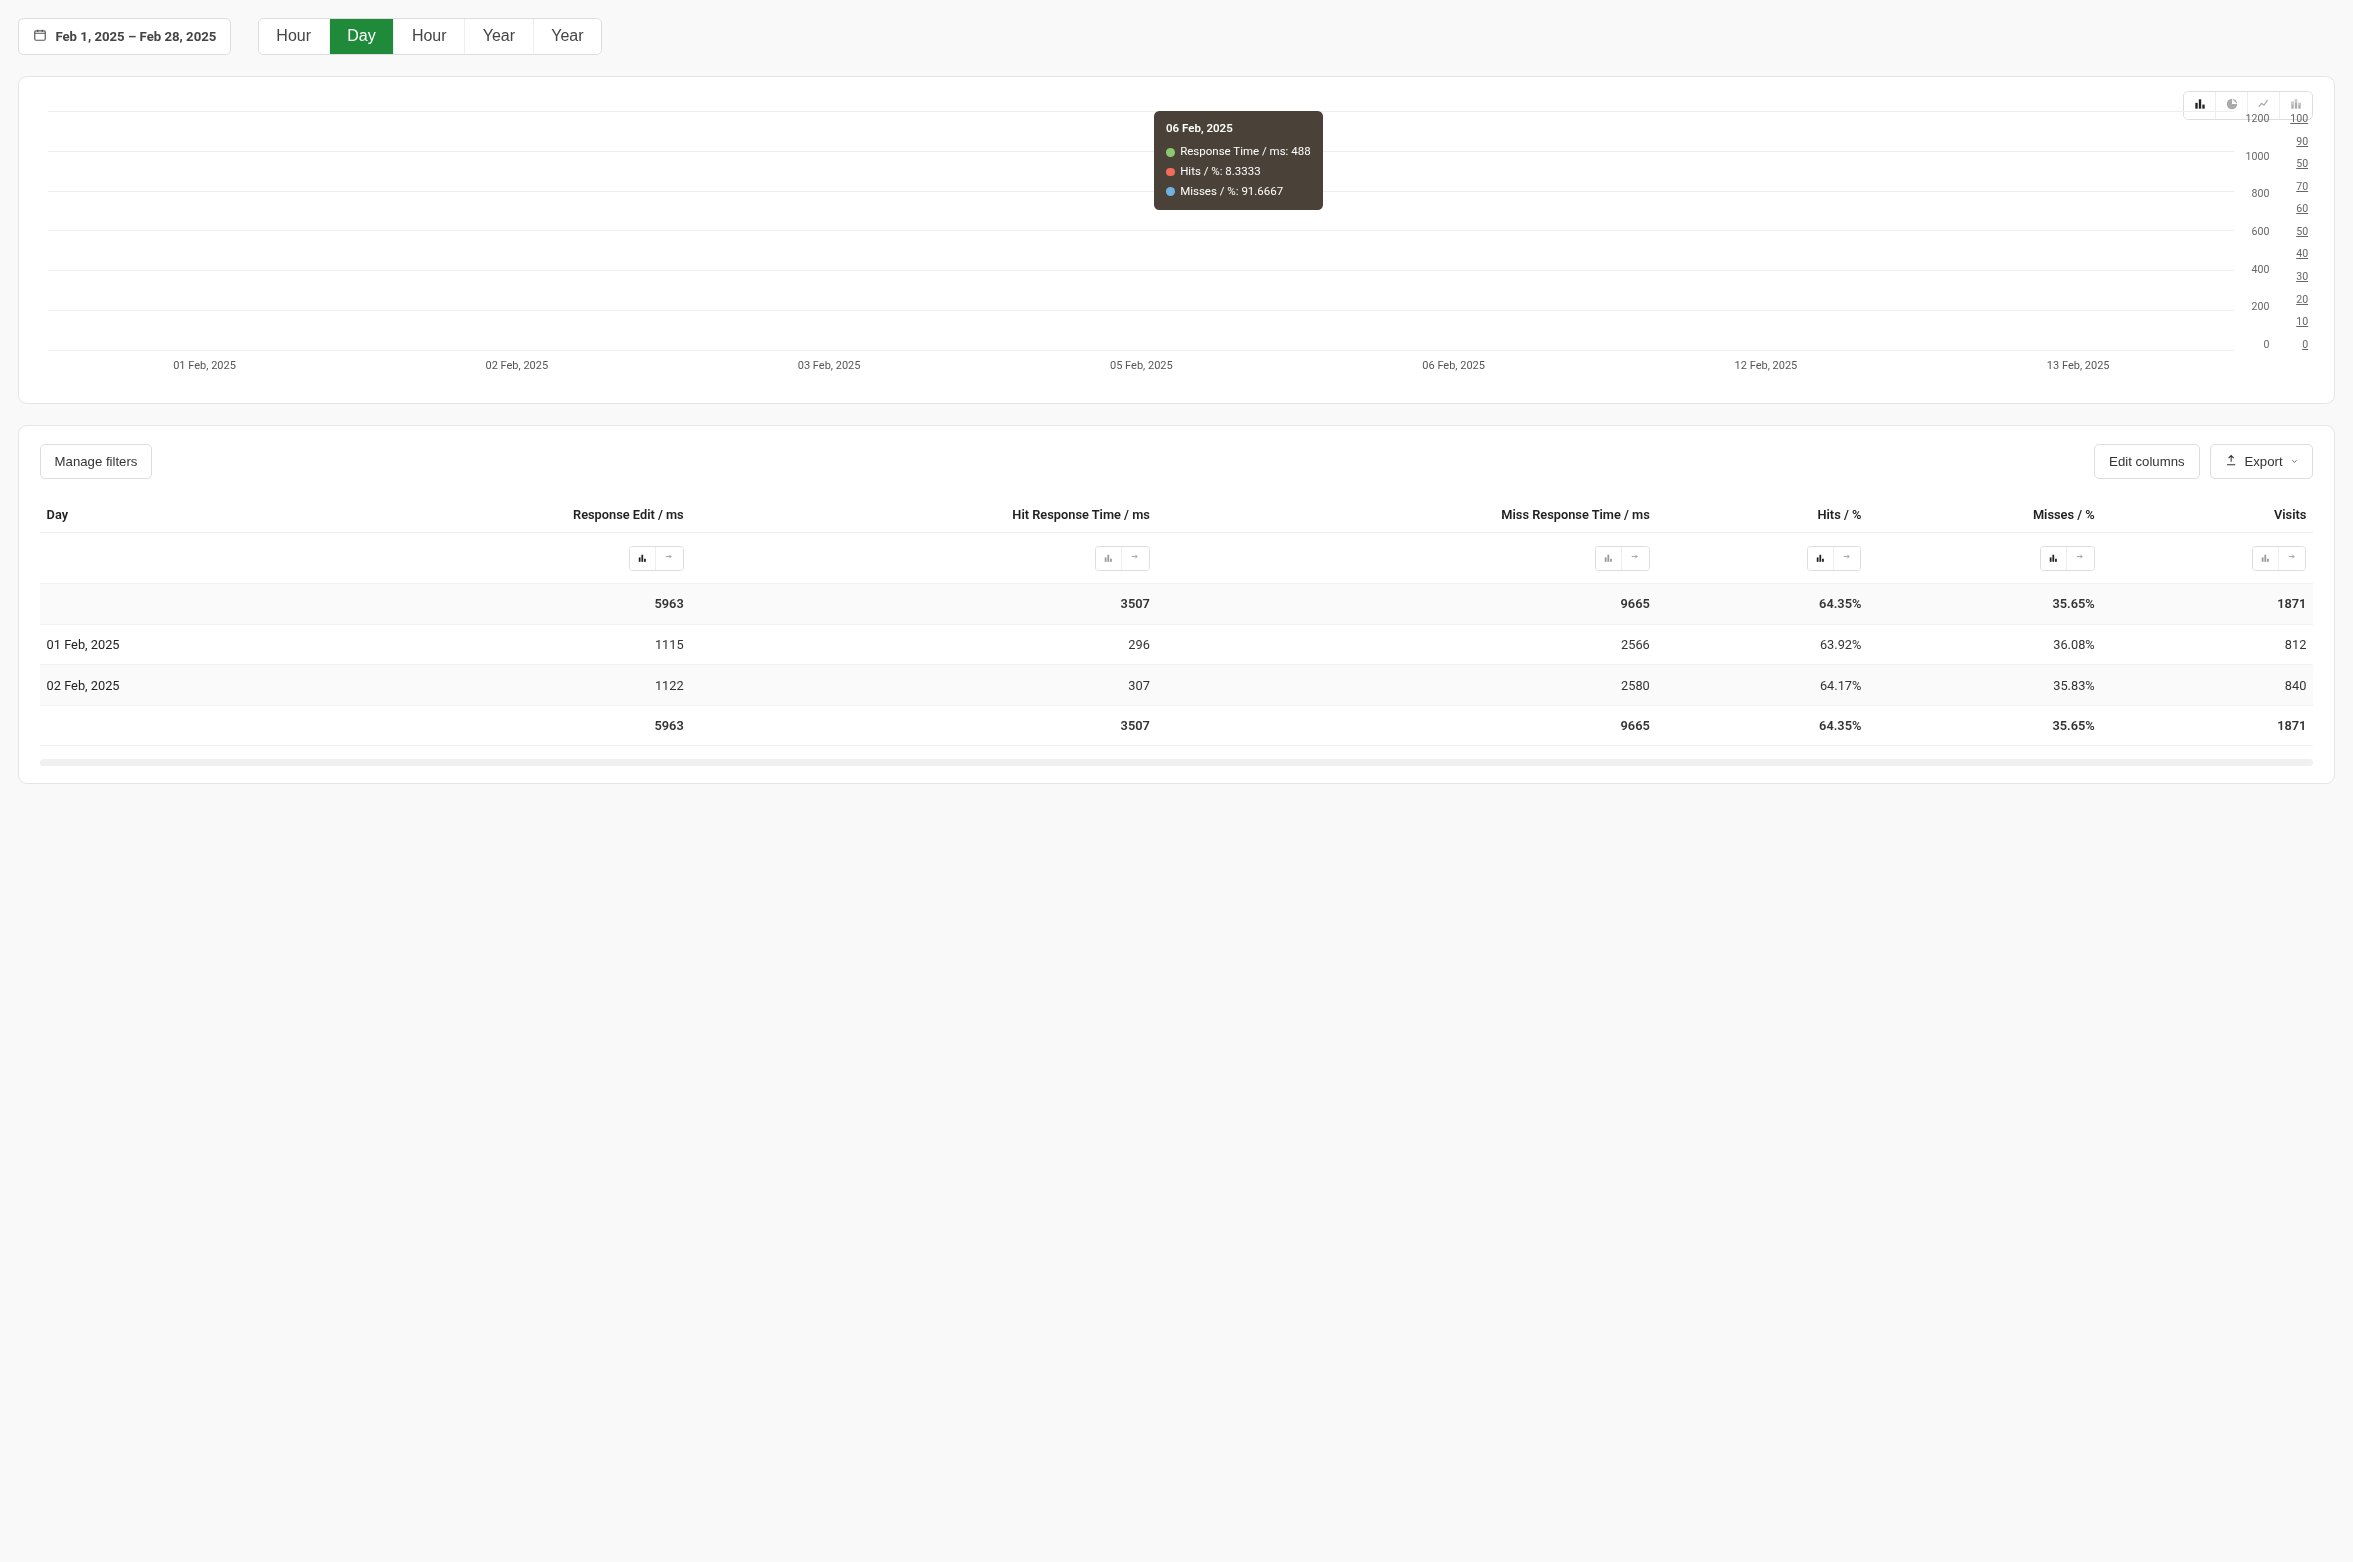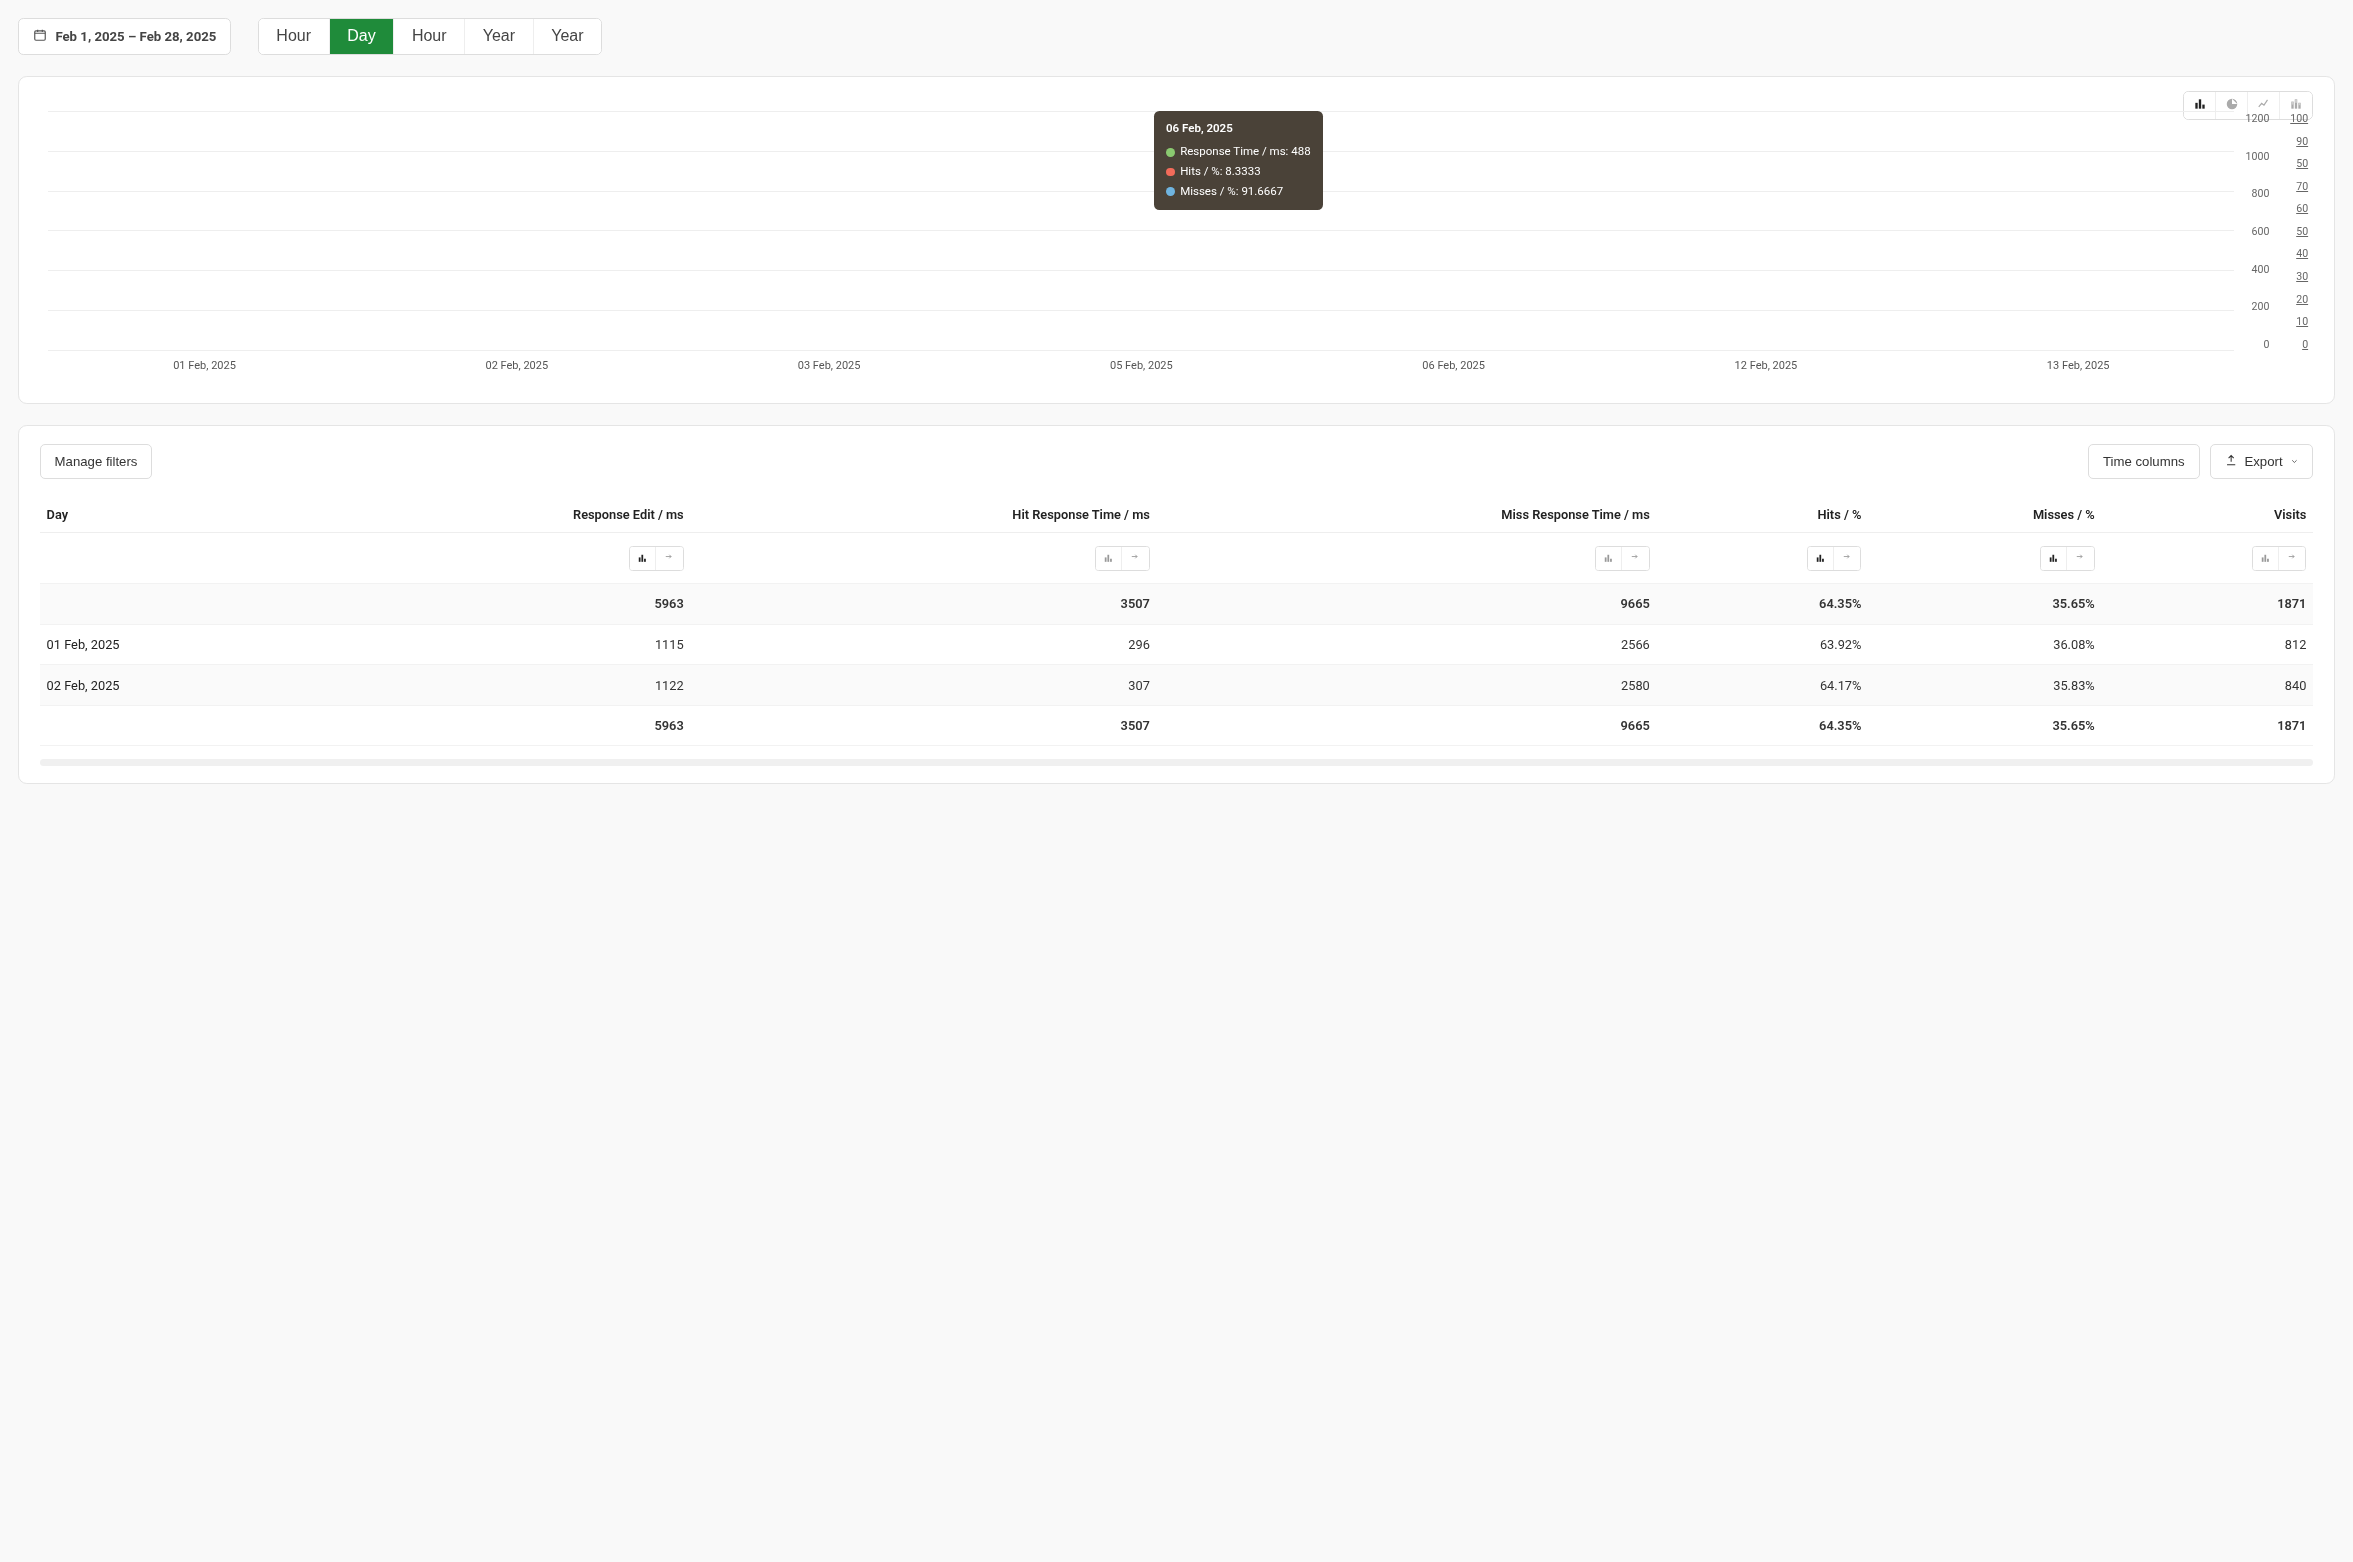--- a/index.html
+++ b/index.html
@@ -388,21 +388,21 @@
   </div>
 </div>
 
 <div class="panel">
   <div class="table-toolbar">
     <button class="btn">
       <span>Manage filters</span>
     </button>
     <div class="right-actions">
       <button class="btn">
-        <span>Time columns</span>
+        <span>Edit columns</span>
       </button>
       <button class="btn">
         <span><svg width="12.3" height="12.3" viewBox="0 0 24 24" fill="none" stroke="#333" stroke-width="2">
               <path d="M12 3v12M7 8l5-5 5 5M4 21h16"></path>
             </svg></span>
         <span>Export</span>
         <span><svg width="8.8" height="8.8" viewBox="0 0 24 24" fill="none" stroke="#333" stroke-width="2">
               <path d="M6 9l6 6 6-6"></path>
             </svg></span>
       </button>

